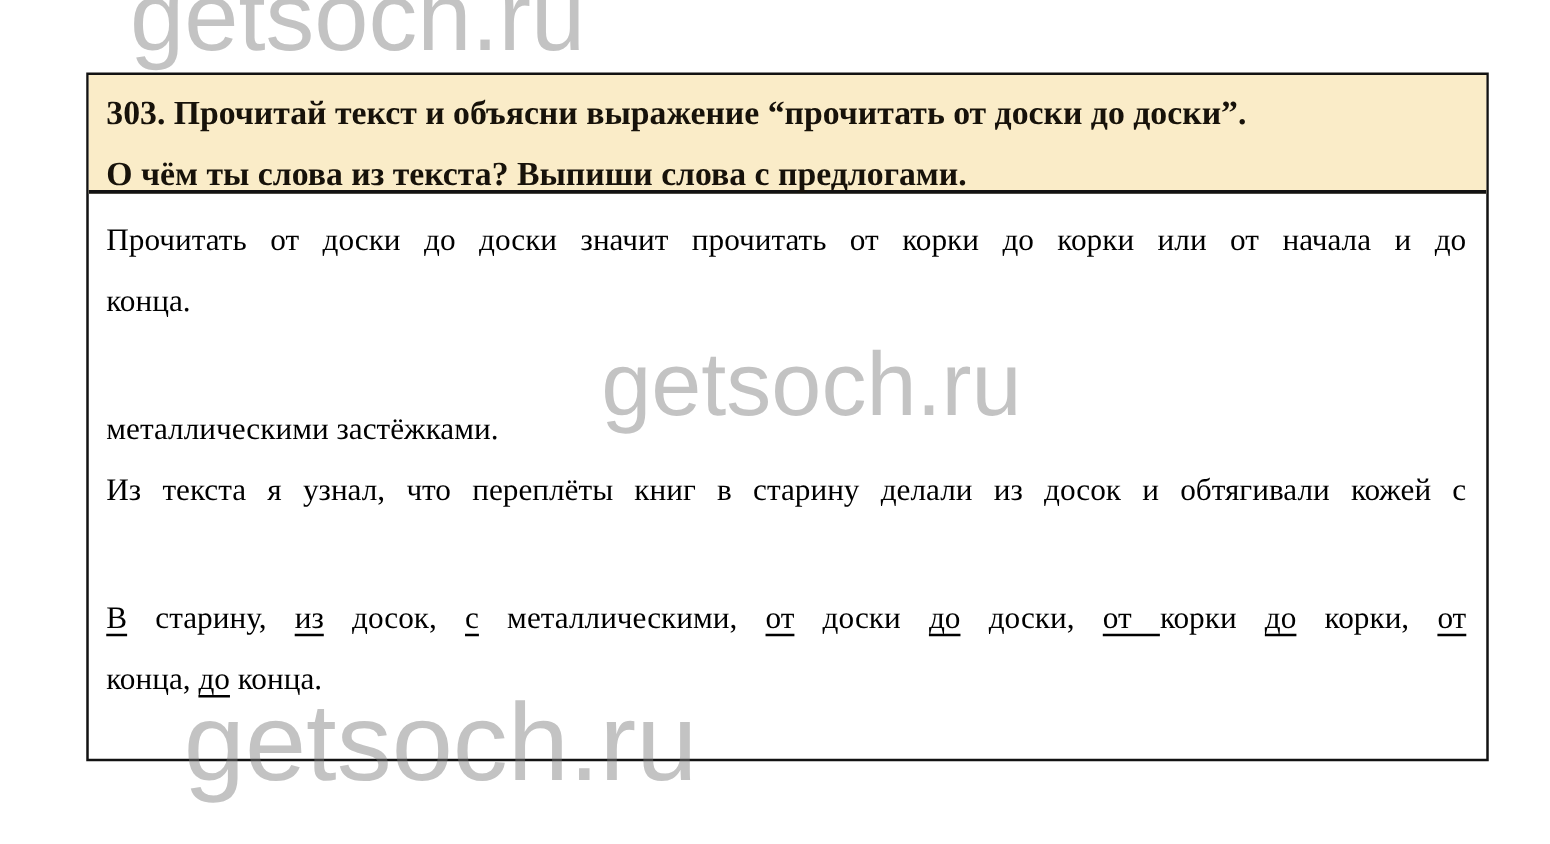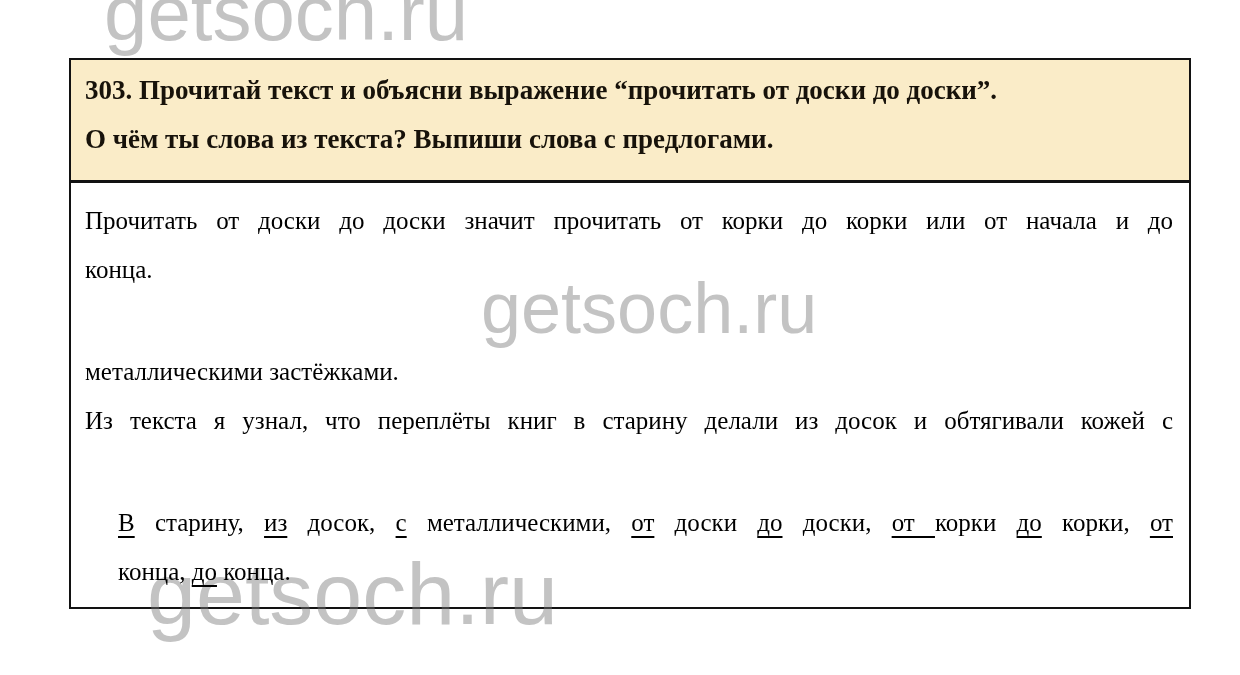--- a/index.html
+++ b/index.html
@@ -27,42 +27,42 @@
   .card {
     position: absolute;
     left: 69px; top: 58px;
     width: 1122px; height: 551px;
     box-sizing: border-box;
     border: 2px solid #121212;
     background: transparent;
   }
   .card-header {
     box-sizing: border-box;
-    height: 123px;
+    height: 95px;
     background: #faecc8;
     border-bottom: 3px solid #121212;
     padding: 6px 16px 0 14px;
     font-weight: bold;
     font-size: 27px;
     color: #17120a;
   }
   .h-line {
     line-height: 49px;
     position: relative;
     z-index: 2;
   }
   .card-body {
     box-sizing: border-box;
     padding: 13px 16px 0 14px;
     font-size: 25px;
     color: #000000;
     background: transparent;
   }
   .para { margin: 0 0 53px 0; }
-  .para.last { margin-bottom: 0; margin-left: 33px; }
+  .para.last { margin-bottom: 0; }
   .line {
     line-height: 49px;
     text-align: left;
     position: relative;
     z-index: 2;
   }
   .line.just {
     text-align: justify;
     -moz-text-align-last: justify;
     text-align-last: justify;

